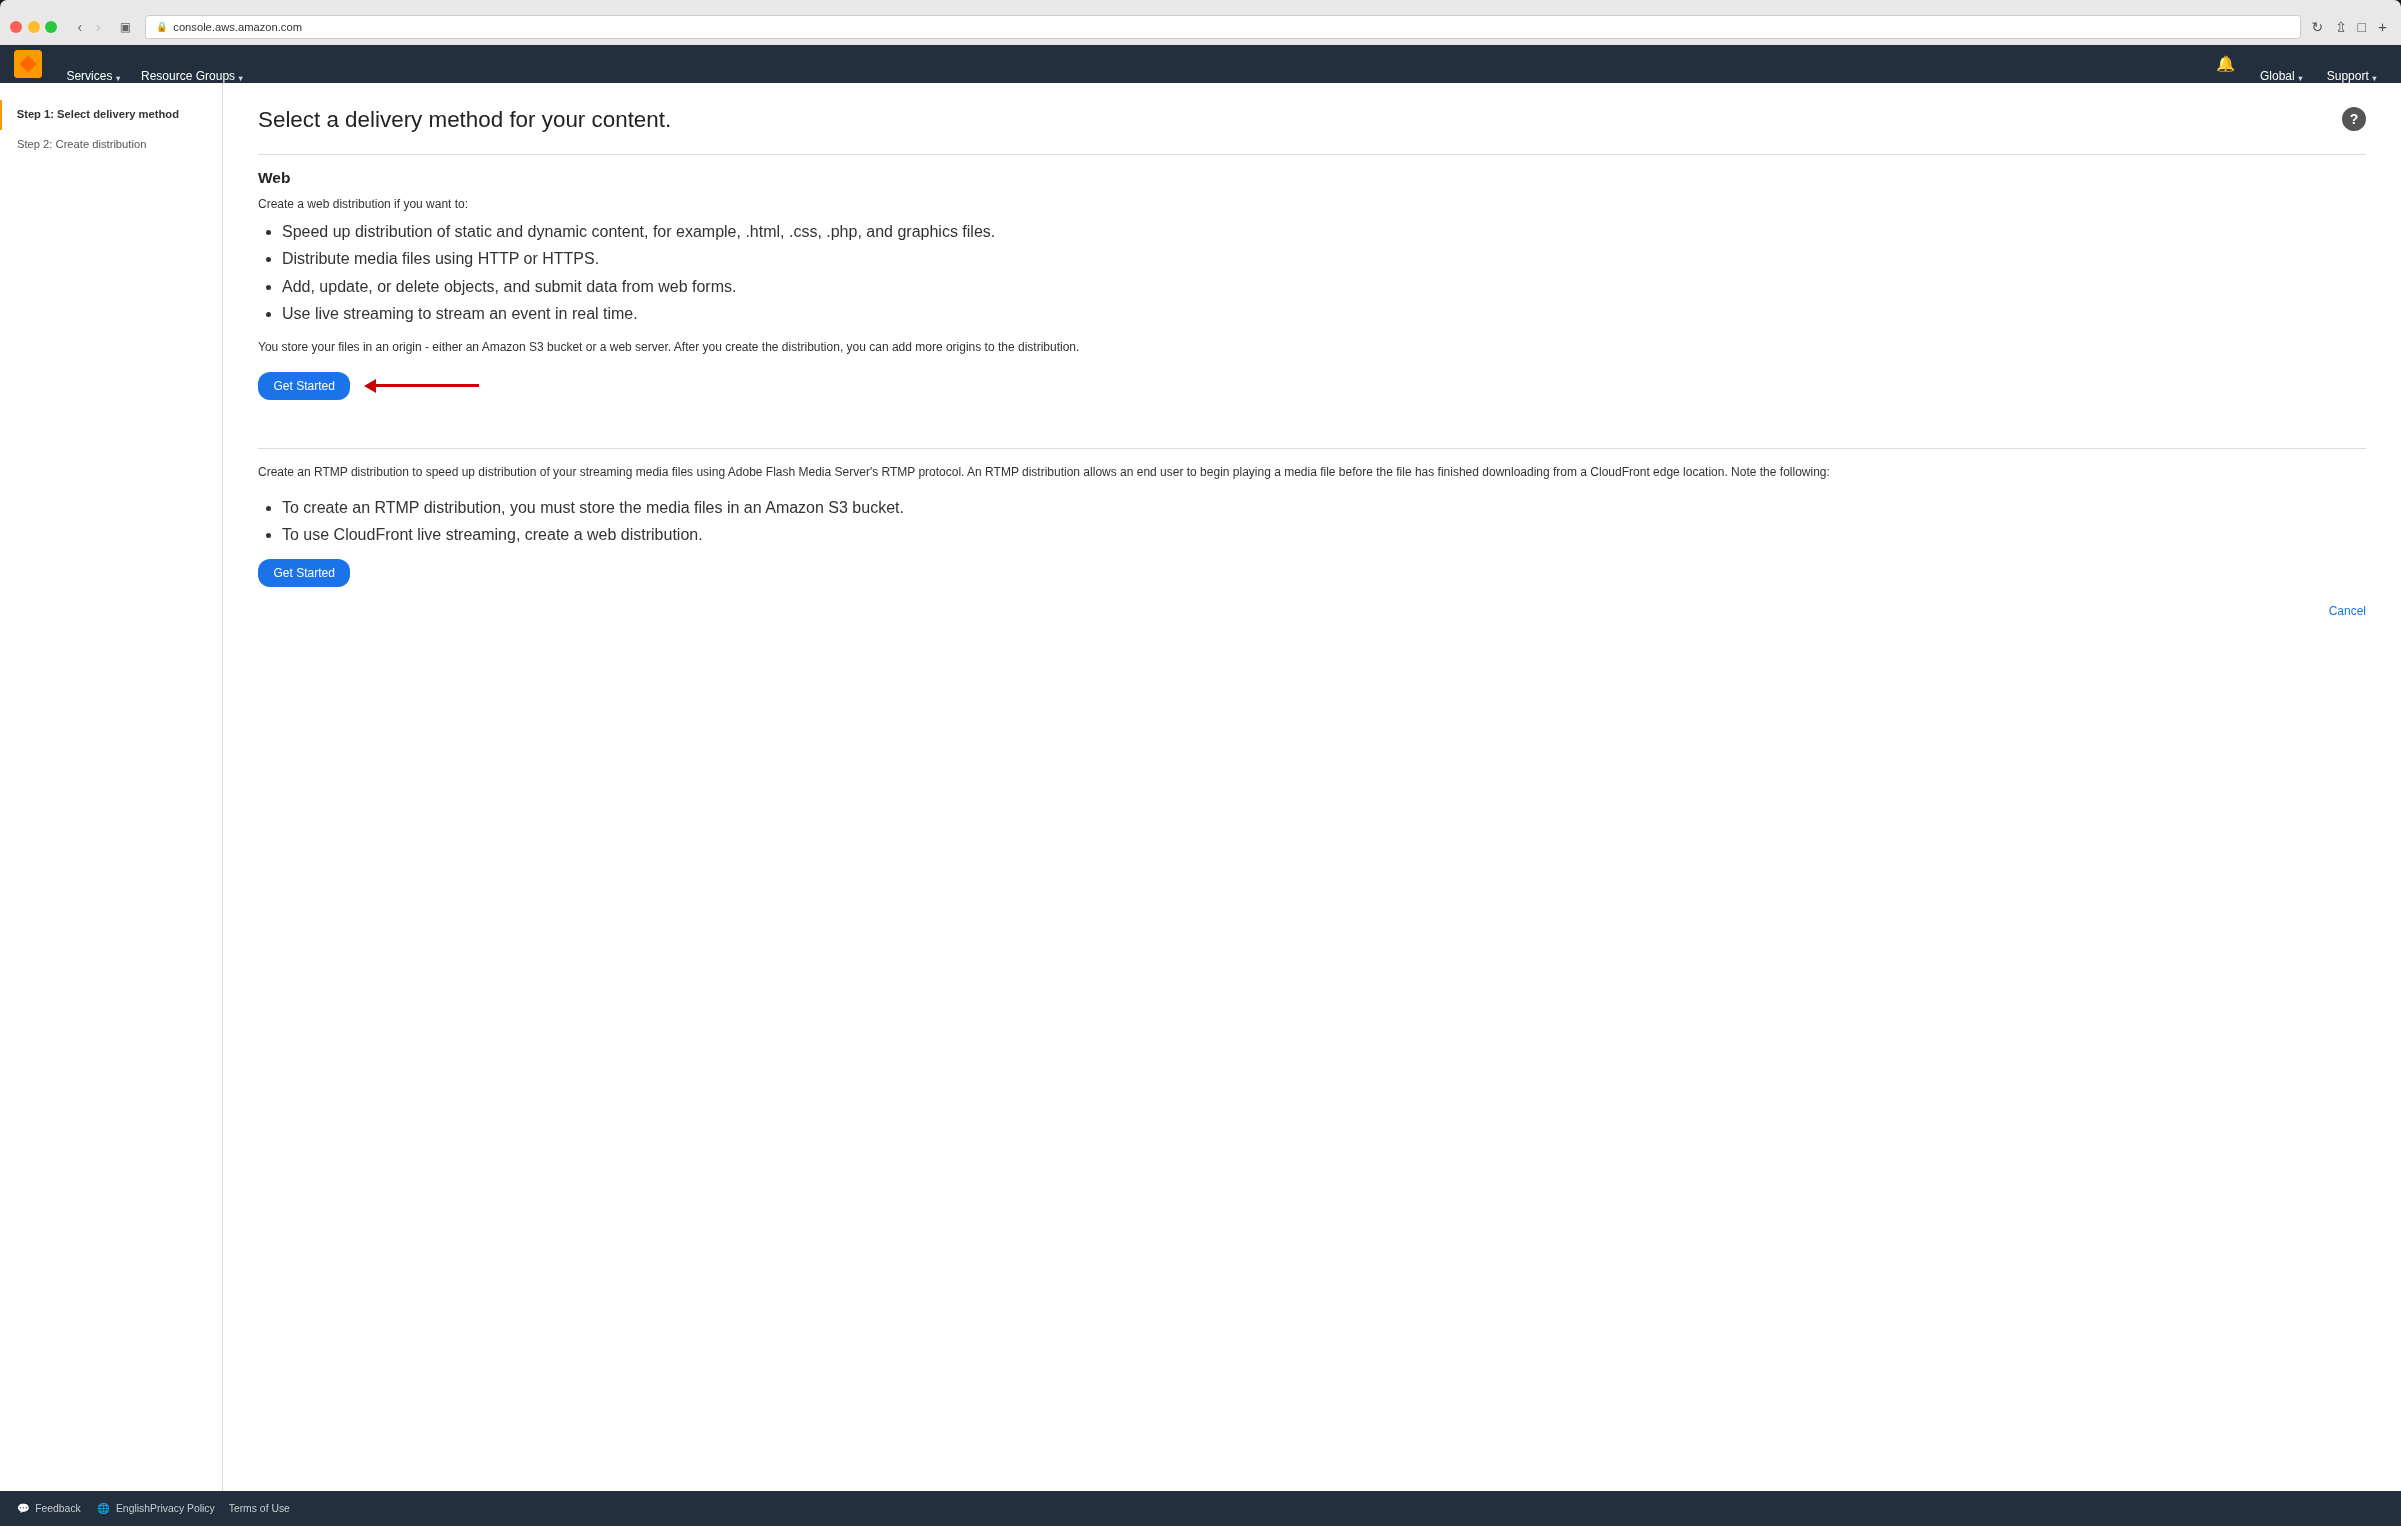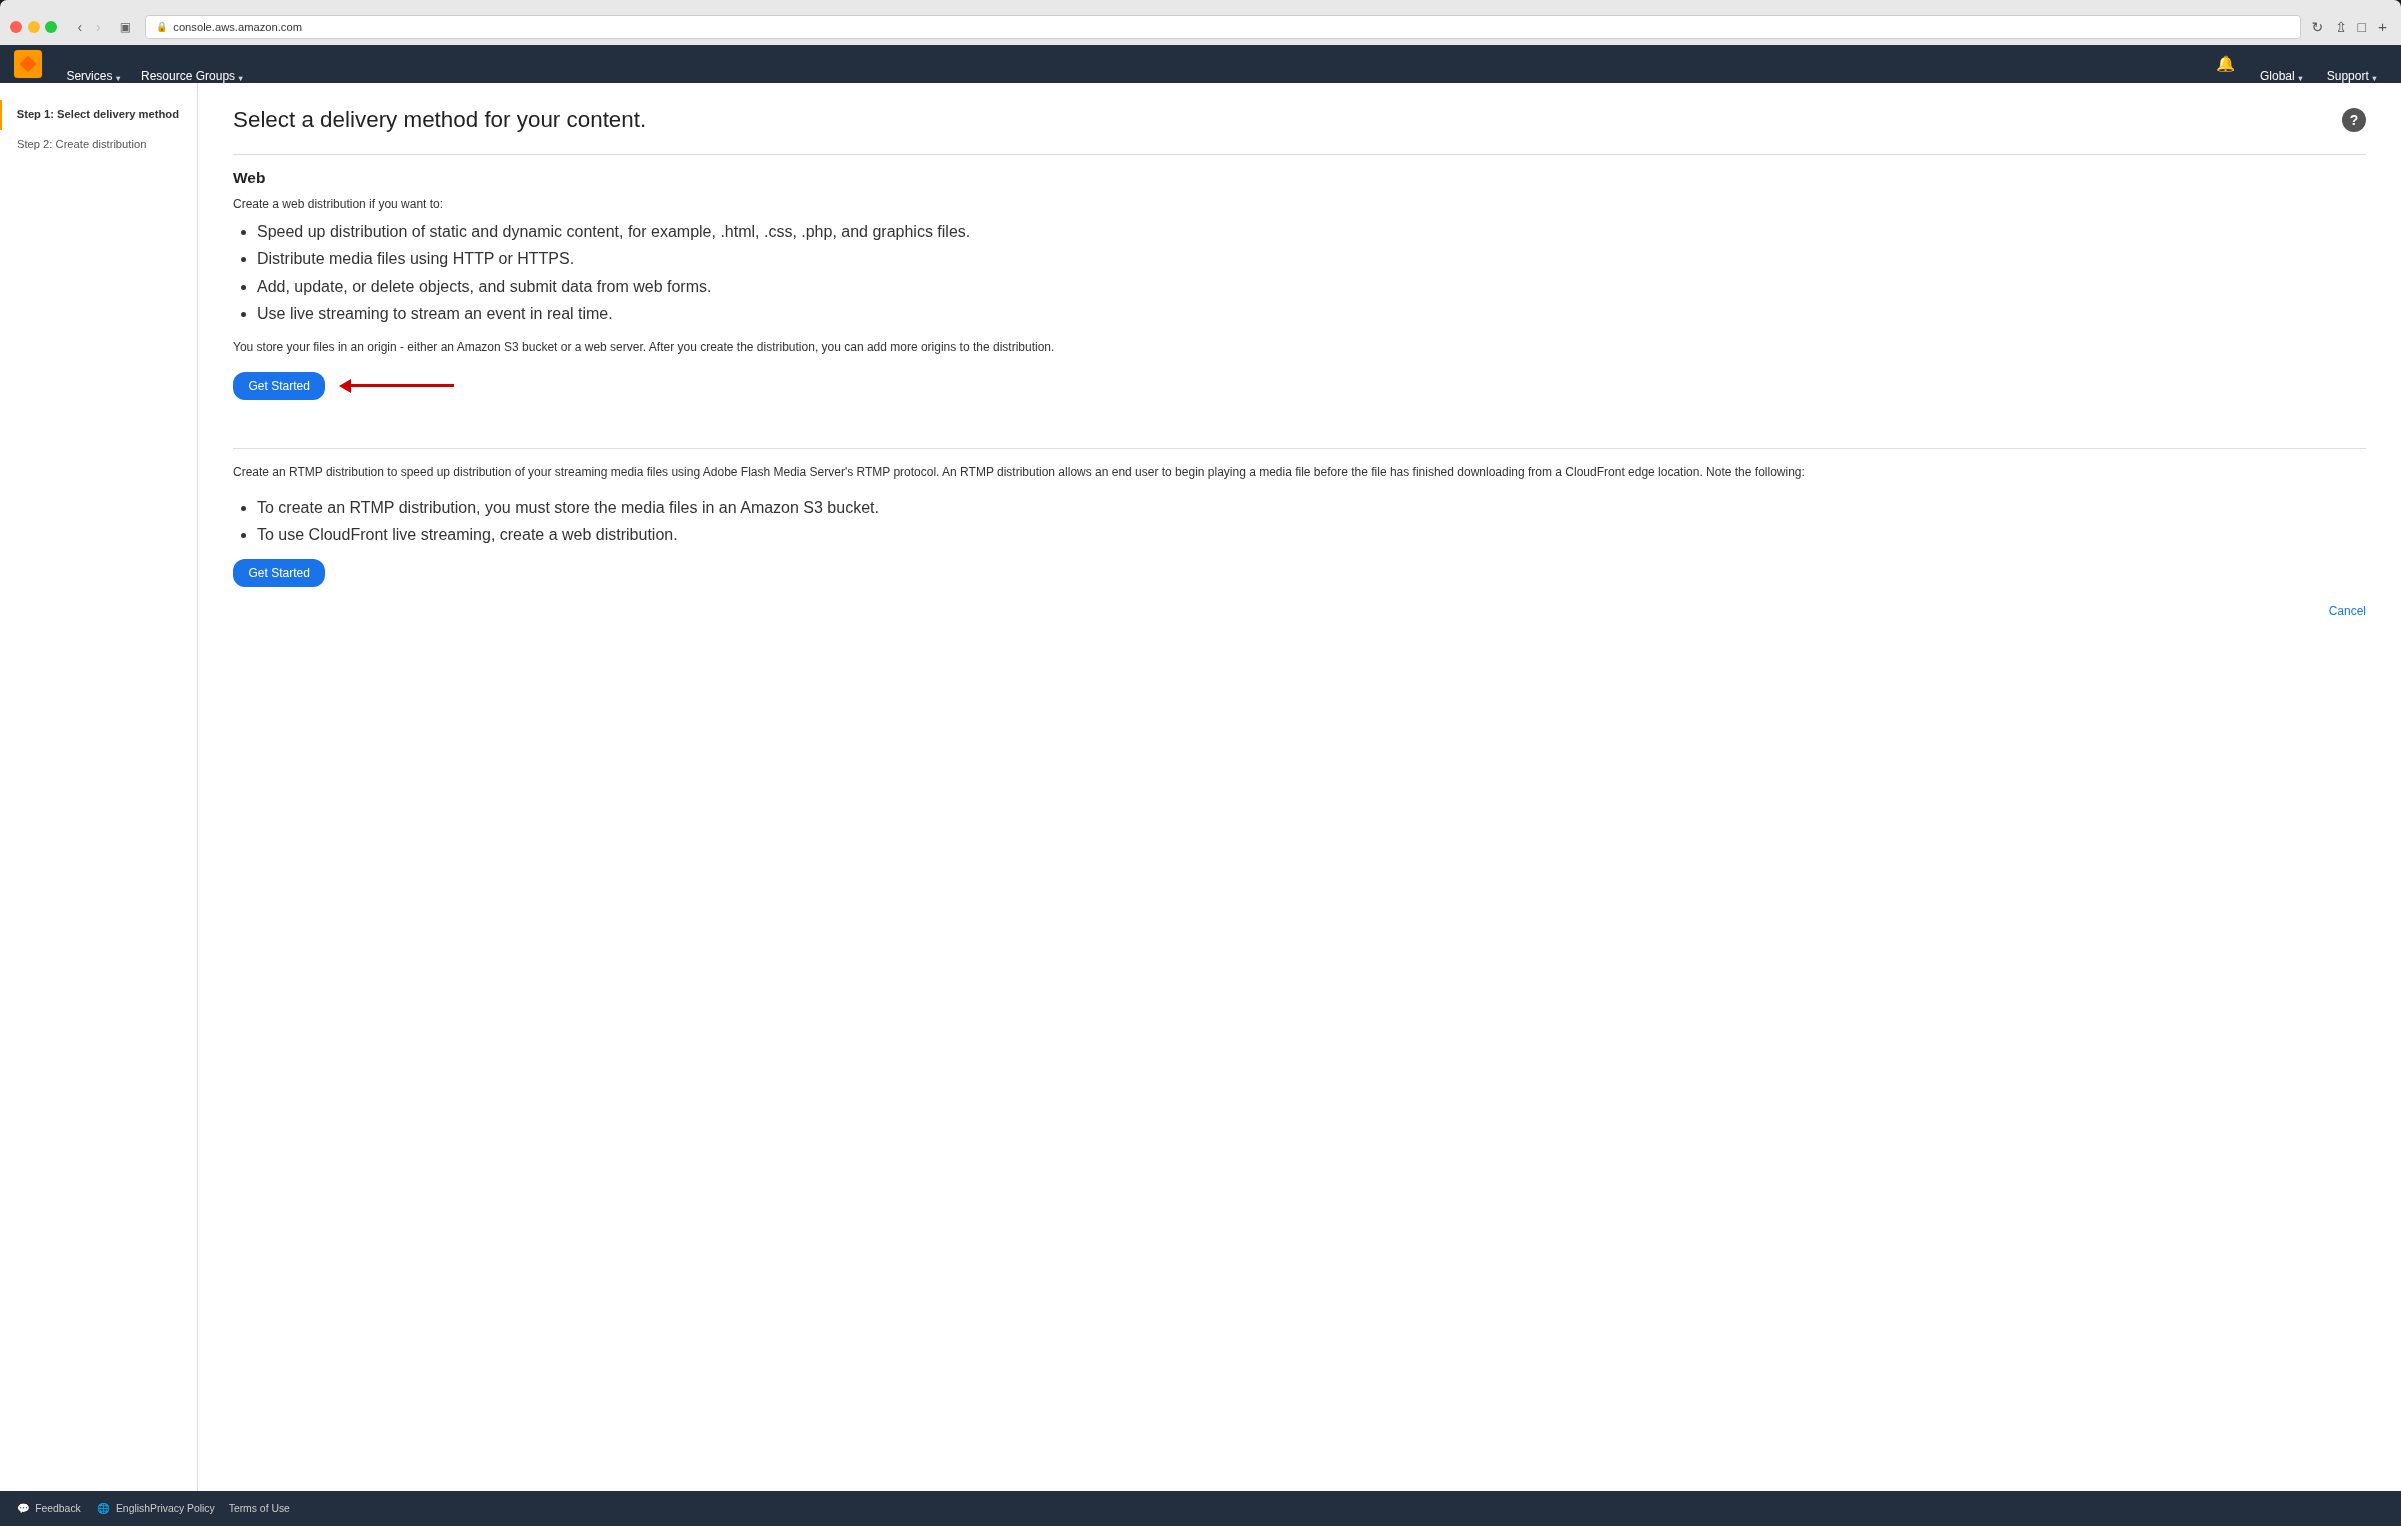--- a/index.html
+++ b/index.html
@@ -165,21 +165,21 @@
 
     
     .main-wrapper {
       display: flex;
       background: #f2f3f3;
       min-height: calc(100vh - 45px - 38px - 35px);
     }
 
     
     .sidebar {
-      width: 198px;
+      width: 223px;
       background: white;
       border-right: 0.9px solid #ddd;
       padding: 17px 0;
       flex-shrink: 0;
     }
 
     .sidebar-step {
       padding: 7px 17px;
       font-size: 11.2px;
       cursor: pointer;
@@ -200,21 +200,21 @@
     
     .content-area {
       flex: 1;
       background: white;
       padding: 24px 35px;
       position: relative;
     }
 
     .page-header {
       display: flex;
-      align-items: center;
+      align-items: flex-start;
       justify-content: space-between;
       margin-bottom: 21px;
     }
 
     .page-title {
       font-size: 22.4px;
       font-weight: 400;
       color: #222;
     }
 

